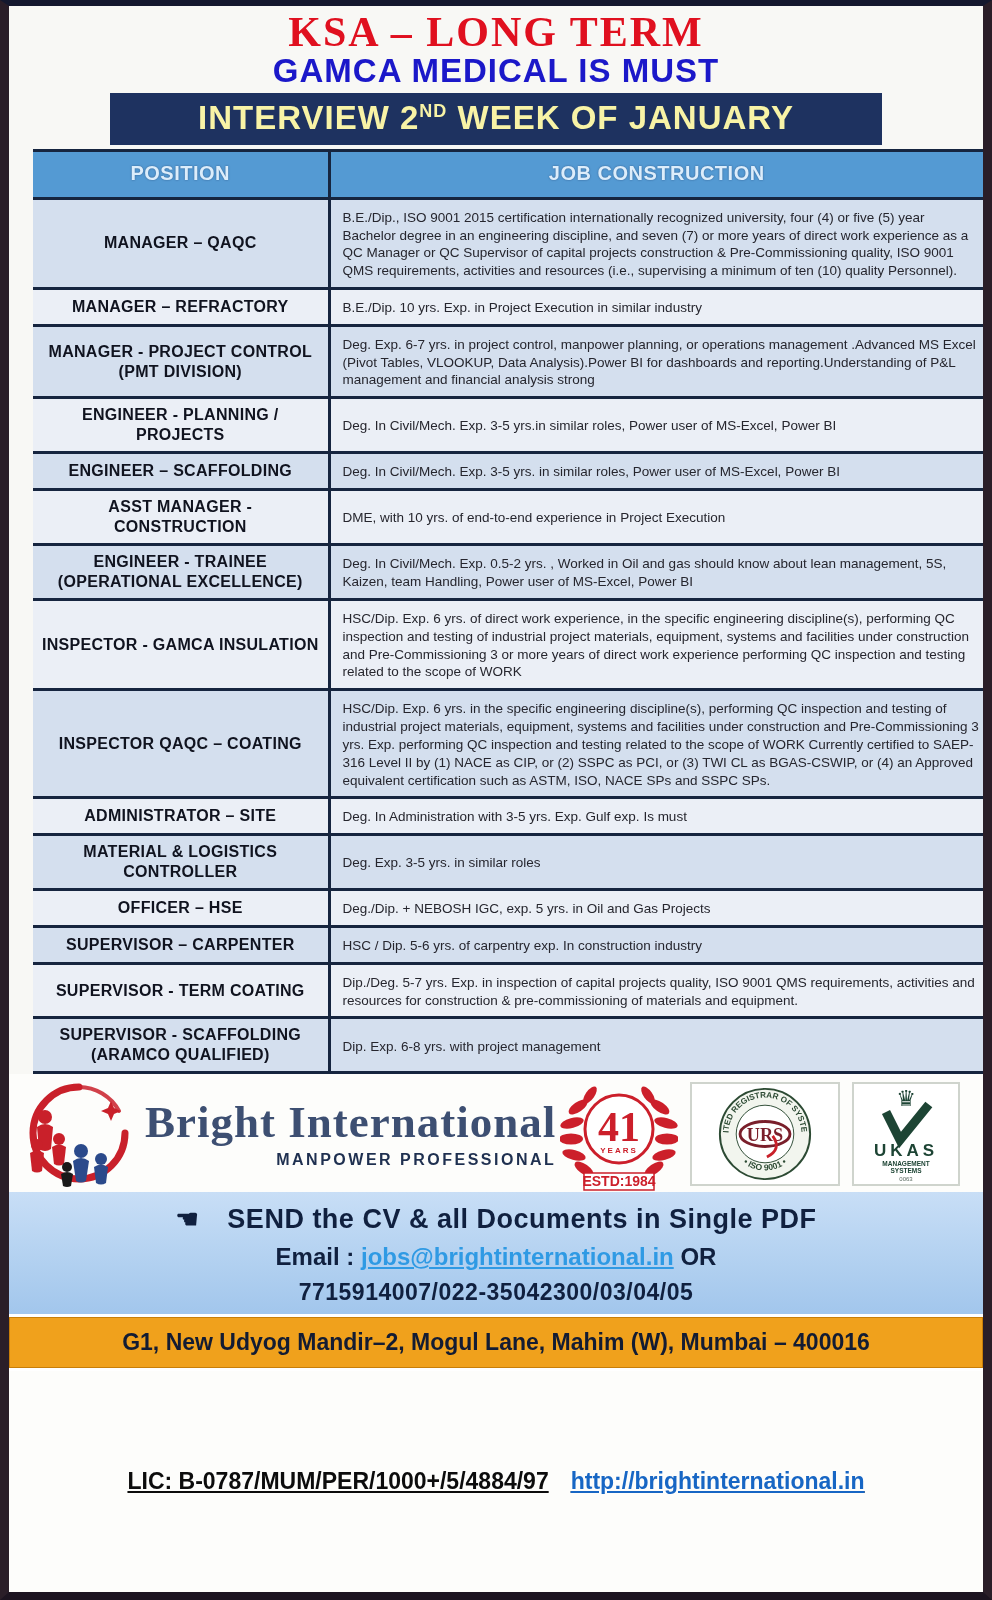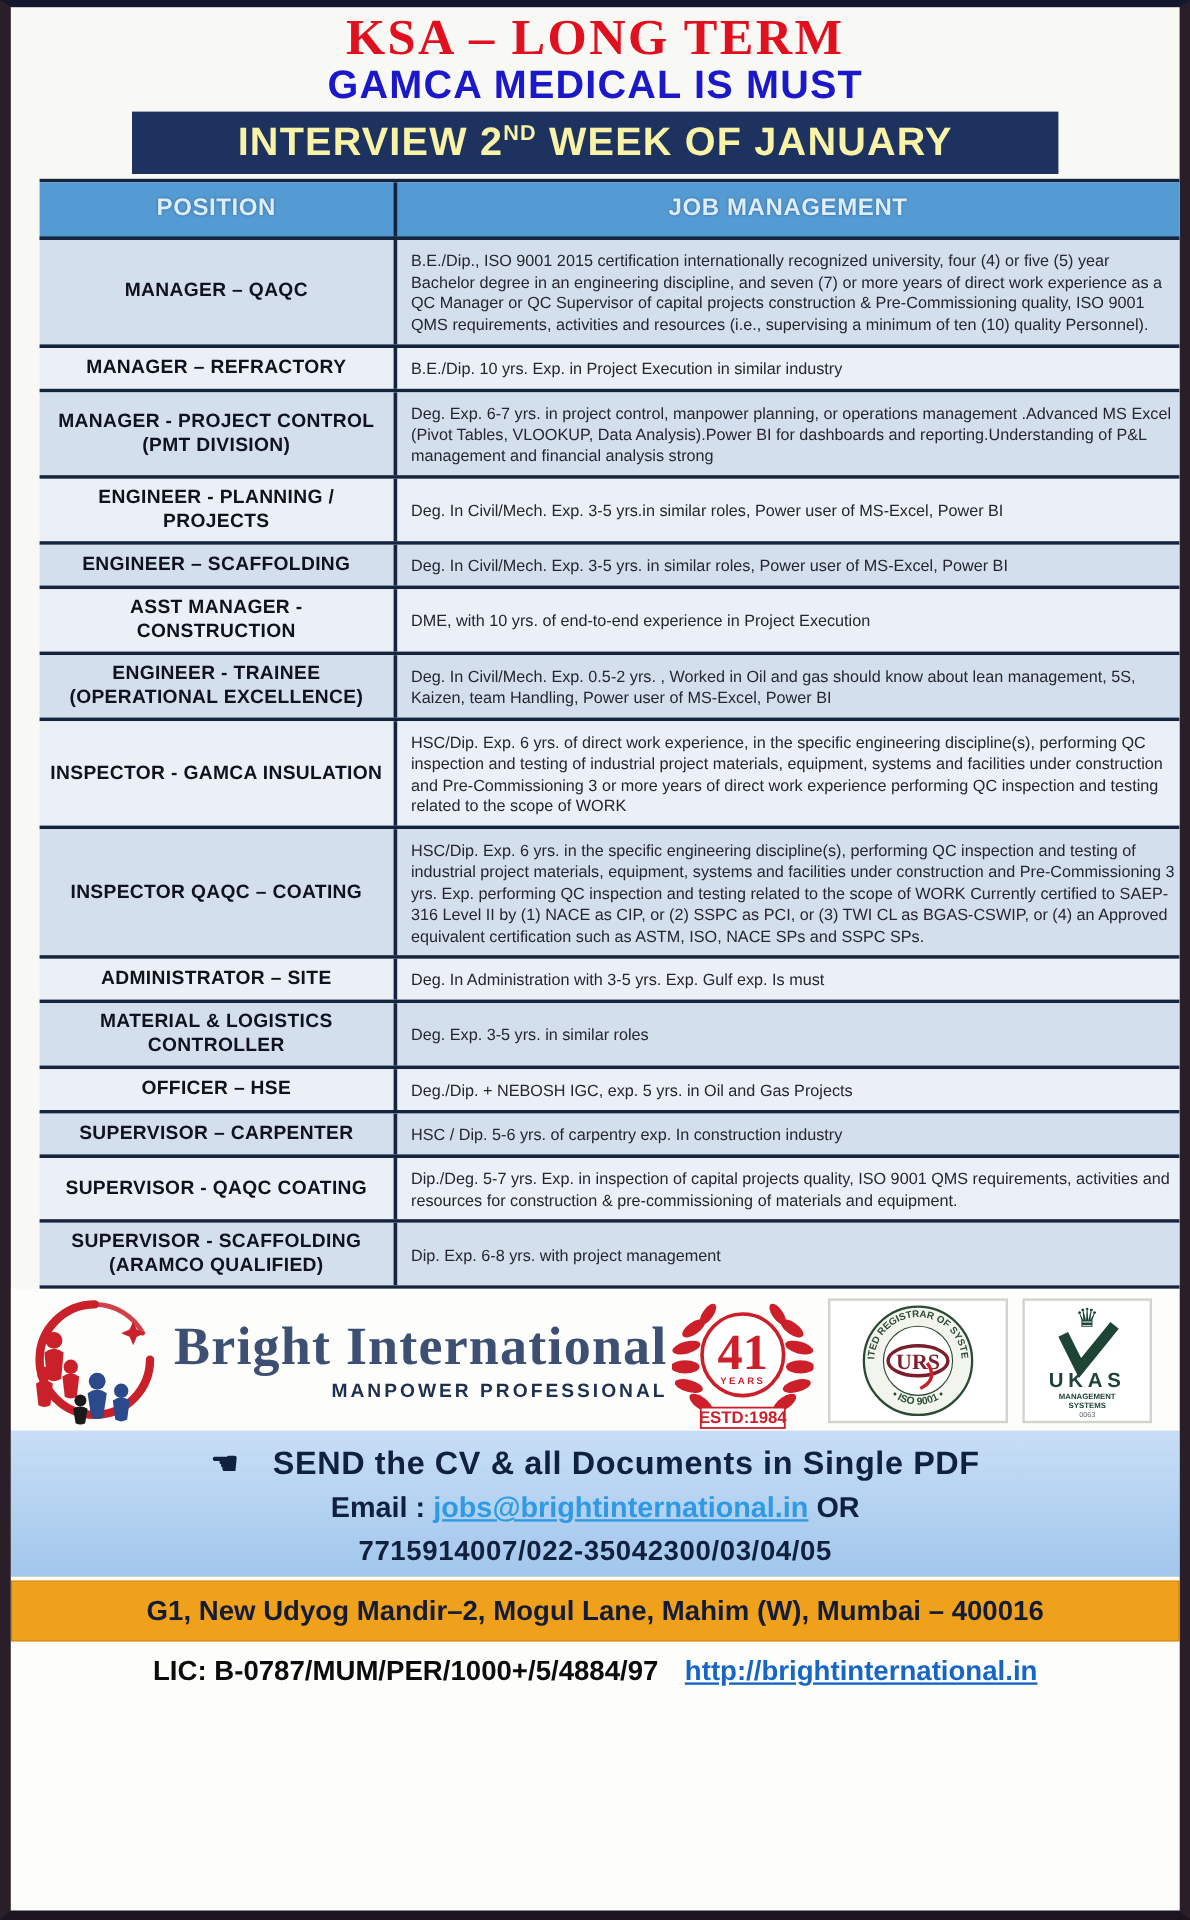--- a/index.html
+++ b/index.html
@@ -91,39 +91,40 @@
   
   .address-bar {
     background:#f0a11c; border-top:3px solid #fff; border-bottom:3px solid #fff;
     box-shadow:inset 0 0 0 1px #c87e08;
     text-align:center; color:#131c33; font-weight:bold; font-size:23px;
     padding:12px 4px;
   }
 
   
   .lic-strip {
-    background:#fdfdfb; flex:1 1 auto; display:flex; 
+    background:#fdfdfb; flex:1 1 auto; display:flex; align-items:center;
     justify-content:center; gap:22px; font-size:23px; font-weight:bold; color:#0c0c0c;
     padding:8px 4px;
+    text-decoration:underline;
   }
   .website-link { color:#1766c4; text-decoration:underline; }
 </style>
 </head>
 <body>
 
 <div class="poster">
 
   <div class="title-red">KSA – LONG TERM</div>
   <div class="title-blue">GAMCA MEDICAL IS MUST</div>
   <div class="banner"><span>INTERVIEW 2</span><sup>ND</sup><span> WEEK OF JANUARY</span></div>
 
   <div class="jobtable">
     <div class="thead">
       <div class="hcell col-pos">POSITION</div>
-      <div class="hcell col-desc">JOB MANAGEMENT</div>
+      <div class="hcell col-desc">JOB CONSTRUCTION</div>
     </div>
     <div id="table-body">
   <div class="trow alt">
     <div class="cell pos">MANAGER – QAQC</div>
     <div class="cell desc">
             <span>B.E./Dip., ISO 9001 2015 certification internationally recognized university, four (4) or five (5) year Bachelor degree in an engineering discipline, and seven (7) or more years of direct work experience as a QC Manager or QC Supervisor of capital projects construction &amp; Pre-Commissioning quality, ISO 9001 QMS requirements, activities and resources (i.e., supervising a minimum of ten (10) quality Personnel).</span>
           </div>
   </div>
 
   <div class="trow">
@@ -204,21 +205,21 @@
   </div>
 
   <div class="trow alt">
     <div class="cell pos">SUPERVISOR – CARPENTER</div>
     <div class="cell desc">
             <span>HSC / Dip. 5-6 yrs. of carpentry exp. In construction industry</span>
           </div>
   </div>
 
   <div class="trow">
-    <div class="cell pos">SUPERVISOR - QAQC COATING</div>
+    <div class="cell pos">SUPERVISOR - TERM COATING</div>
     <div class="cell desc">
             <span>Dip./Deg. 5-7 yrs. Exp. in inspection of capital projects quality, ISO 9001 QMS requirements, activities and resources for construction &amp; pre-commissioning of materials and equipment.</span>
           </div>
   </div>
 
   <div class="trow alt">
     <div class="cell pos">SUPERVISOR - SCAFFOLDING (ARAMCO QUALIFIED)</div>
     <div class="cell desc">
             <span>Dip. Exp. 6-8 yrs. with project management</span>
           </div>

